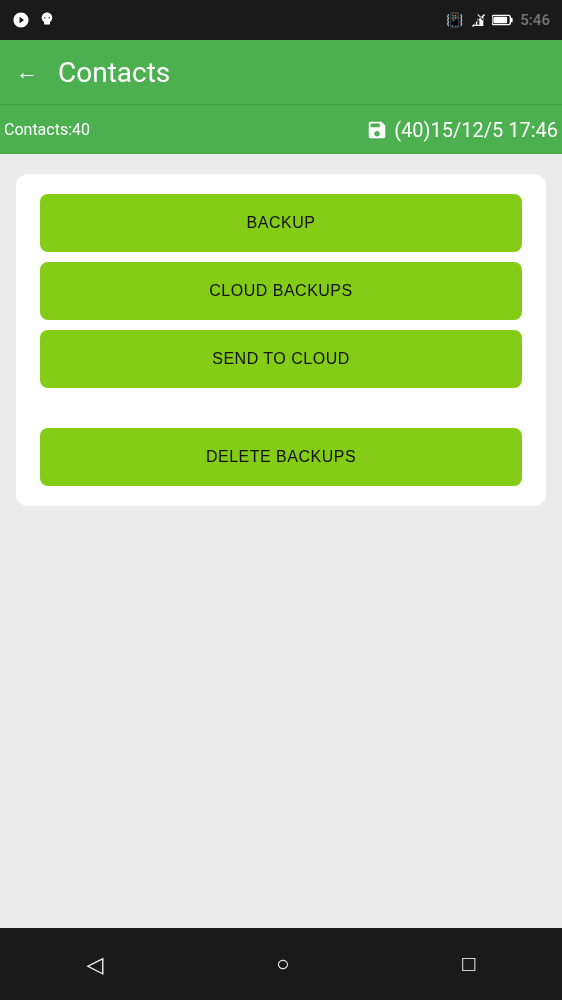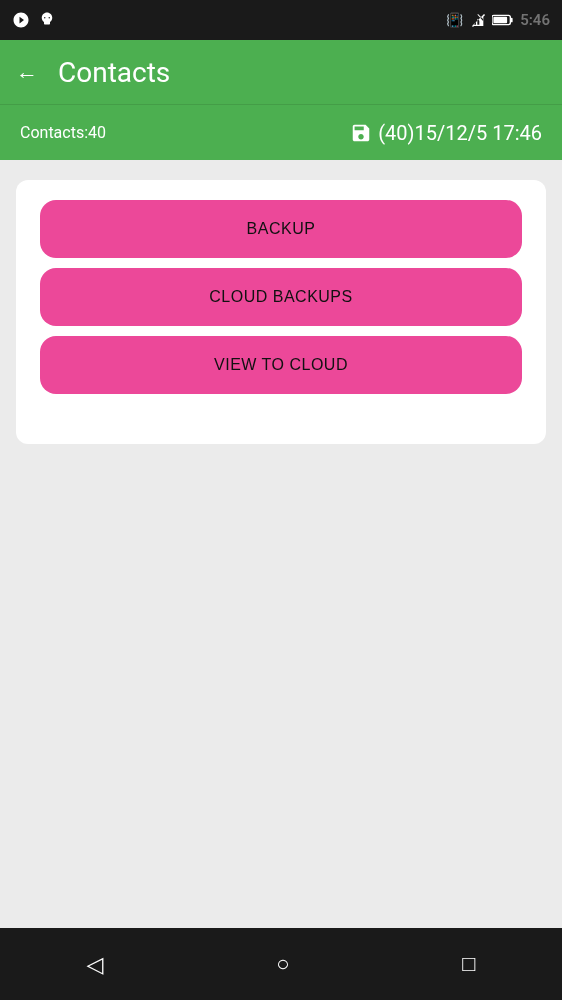--- a/index.html
+++ b/index.html
@@ -64,25 +64,25 @@
 
     .toolbar-title {
       color: white;
       font-size: 28px;
       font-weight: 400;
     }
 
     
     .sub-header {
       background: #4CAF50;
-      height: 56px;
+      height: 50px;
       display: flex;
       align-items: center;
       justify-content: space-between;
-      padding: 0 20px;
+      padding: 0 4px;
       border-top: 1px solid rgba(0,0,0,0.1);
       flex-shrink: 0;
     }
 
     .contacts-count {
       color: white;
       font-size: 16px;
     }
 
     .backup-info {
@@ -105,23 +105,23 @@
     .card {
       background: white;
       border-radius: 12px;
       padding: 20px 24px;
       display: flex;
       flex-direction: column;
       gap: 10px;
     }
 
     .action-button {
-      background: #ec4899;
+      background: #84cc16;
       border: none;
-      border-radius: 16px;
+      border-radius: 8px;
       padding: 20px 16px;
       font-size: 16px;
       font-weight: 500;
       letter-spacing: 0.5px;
       color: #111;
       cursor: pointer;
       text-align: center;
       width: 100%;
     }
 
@@ -190,24 +190,25 @@
       <path d="M17 3H5c-1.11 0-2 .9-2 2v14c0 1.1.89 2 2 2h14c1.1 0 2-.9 2-2V7l-4-4zm-5 16c-1.66 0-3-1.34-3-3s1.34-3 3-3 3 1.34 3 3-1.34 3-3 3zm3-10H5V5h10v4z"></path>
     </svg>
     <span>(40)15/12/5 17:46</span>
   </div>
 </div>
 
 <div class="main-content">
   <div class="card">
     <button class="action-button">BACKUP</button>
     <button class="action-button">CLOUD BACKUPS</button>
-    <button class="action-button">VIEW TO CLOUD</button>
+    <button class="action-button">SEND TO CLOUD</button>
 
     <div class="spacer"></div>
 
+    <button class="action-button">DELETE BACKUPS</button>
   </div>
 </div>
 
 <div class="nav-bar">
   <span class="nav-icon">◁</span>
   <span class="nav-icon">○</span>
   <span class="nav-icon">□</span>
 </div>
 
 </body></html>

